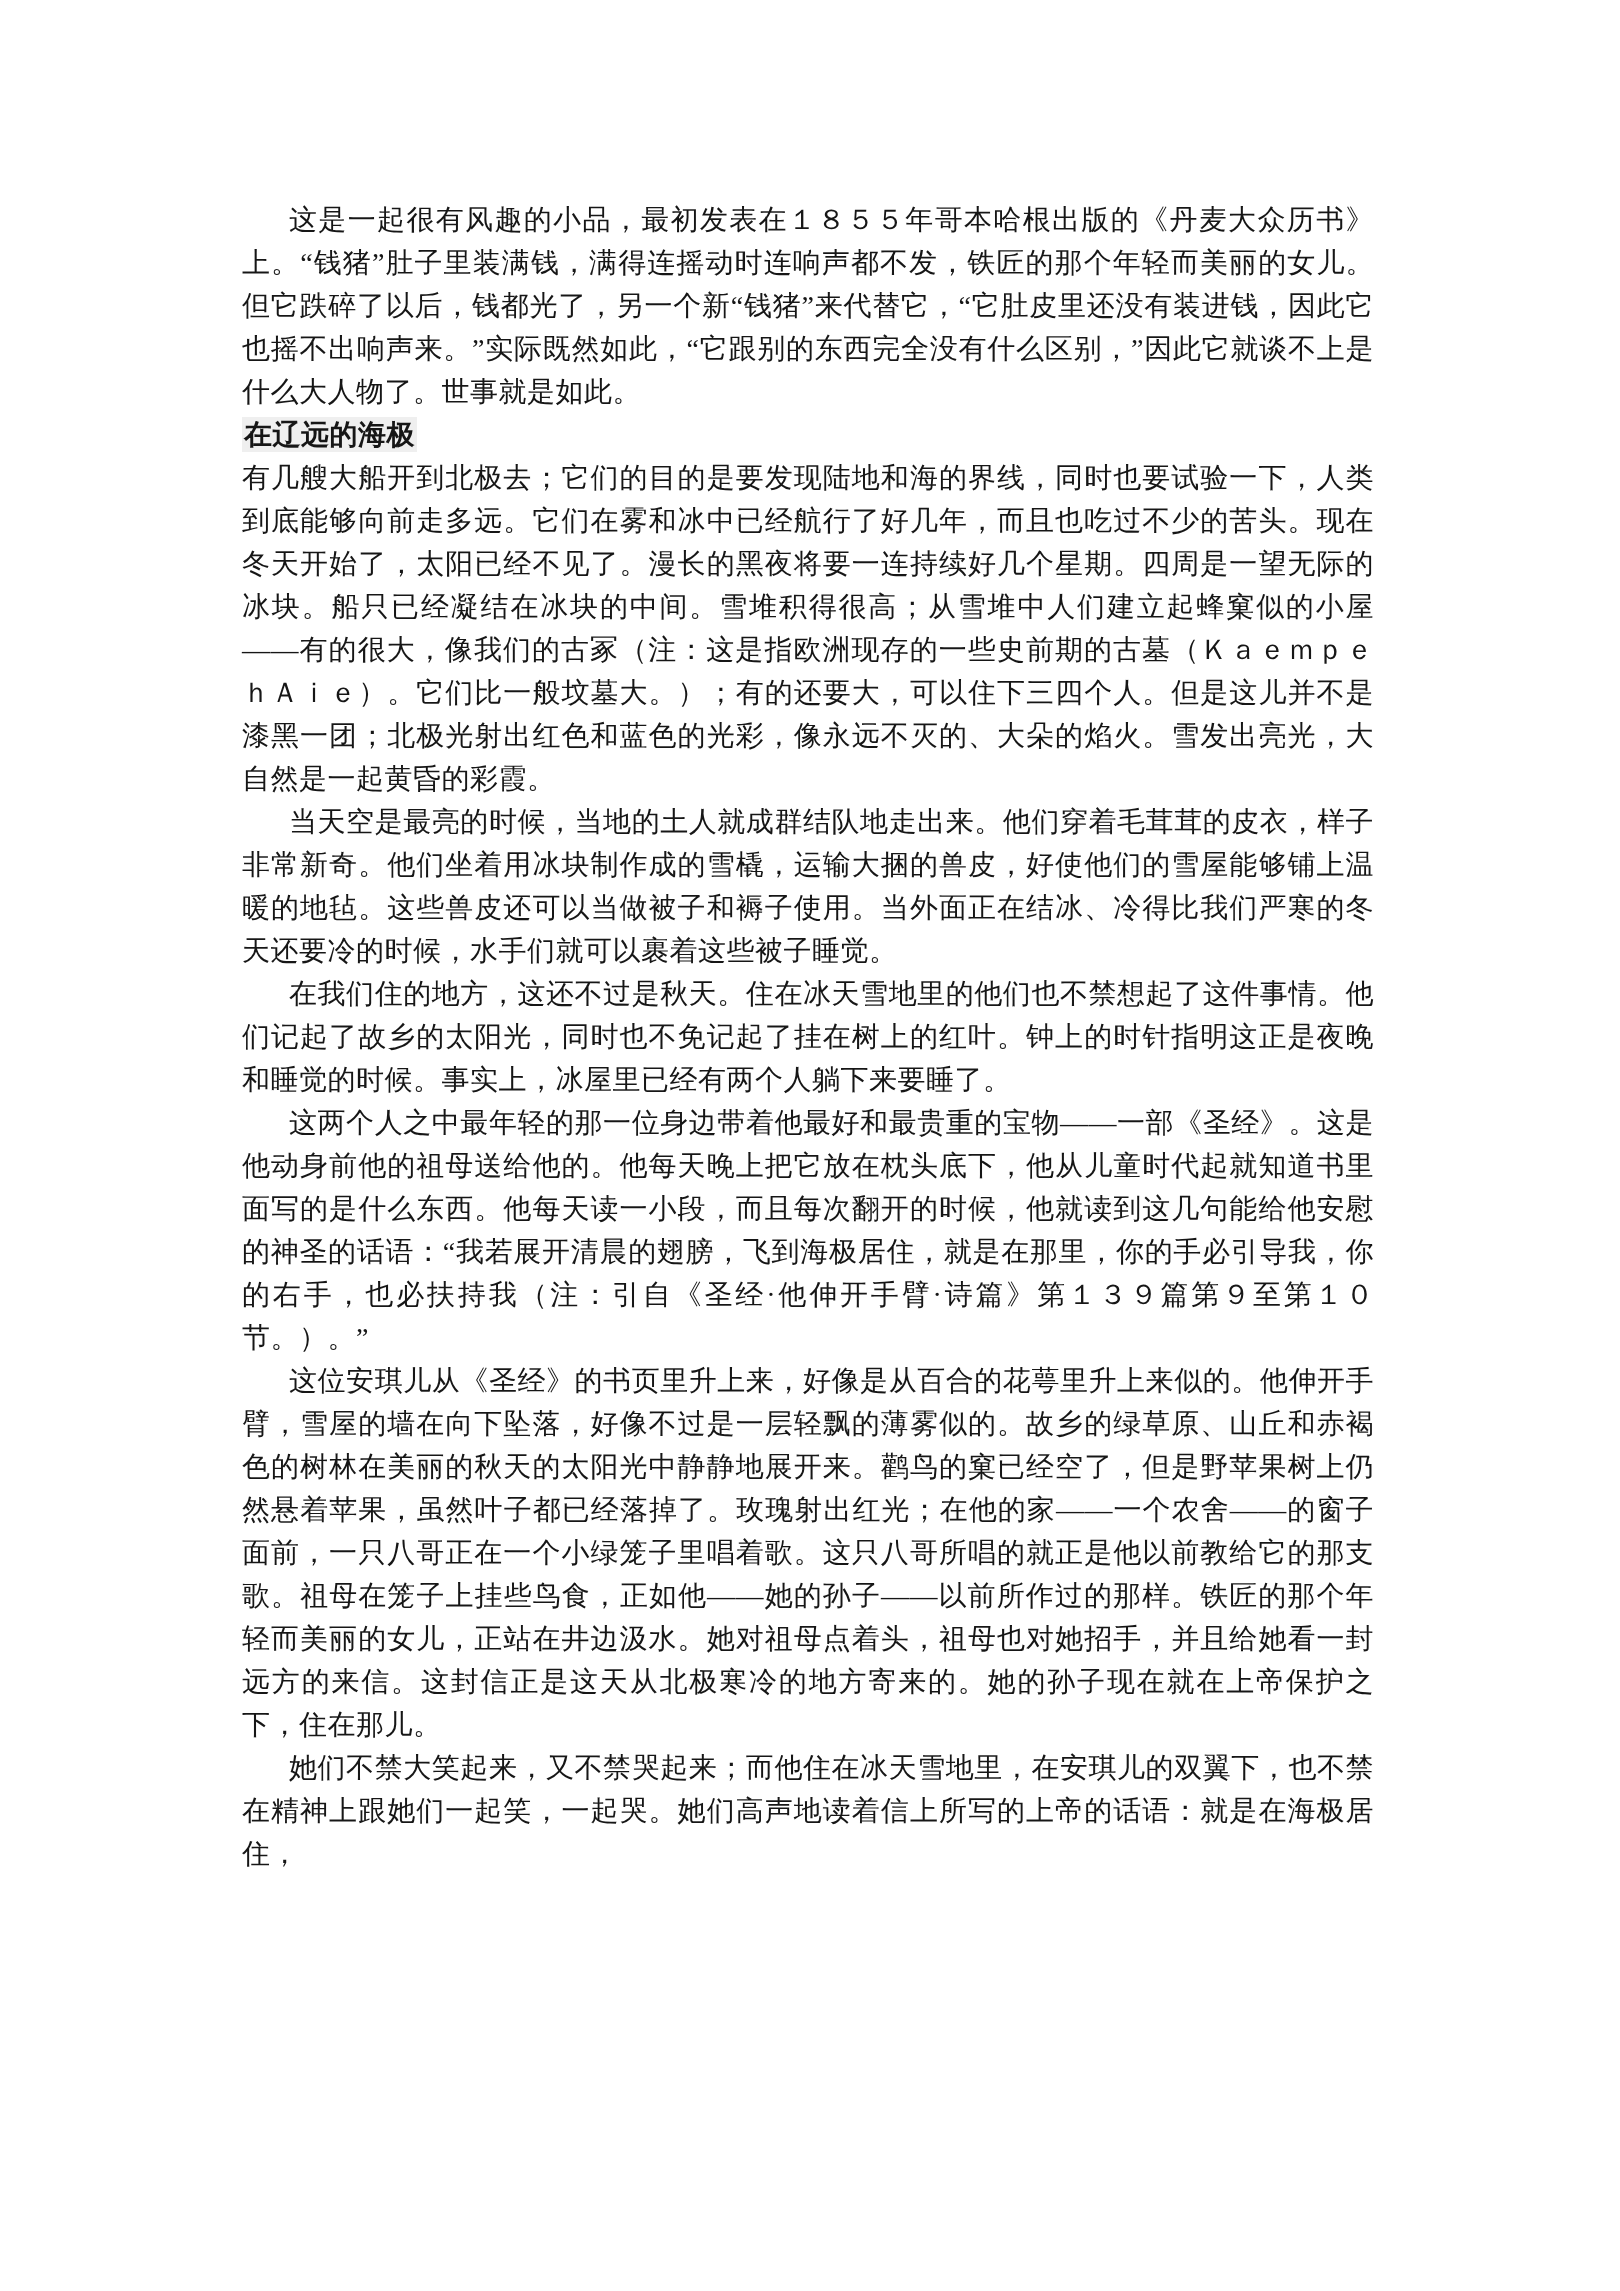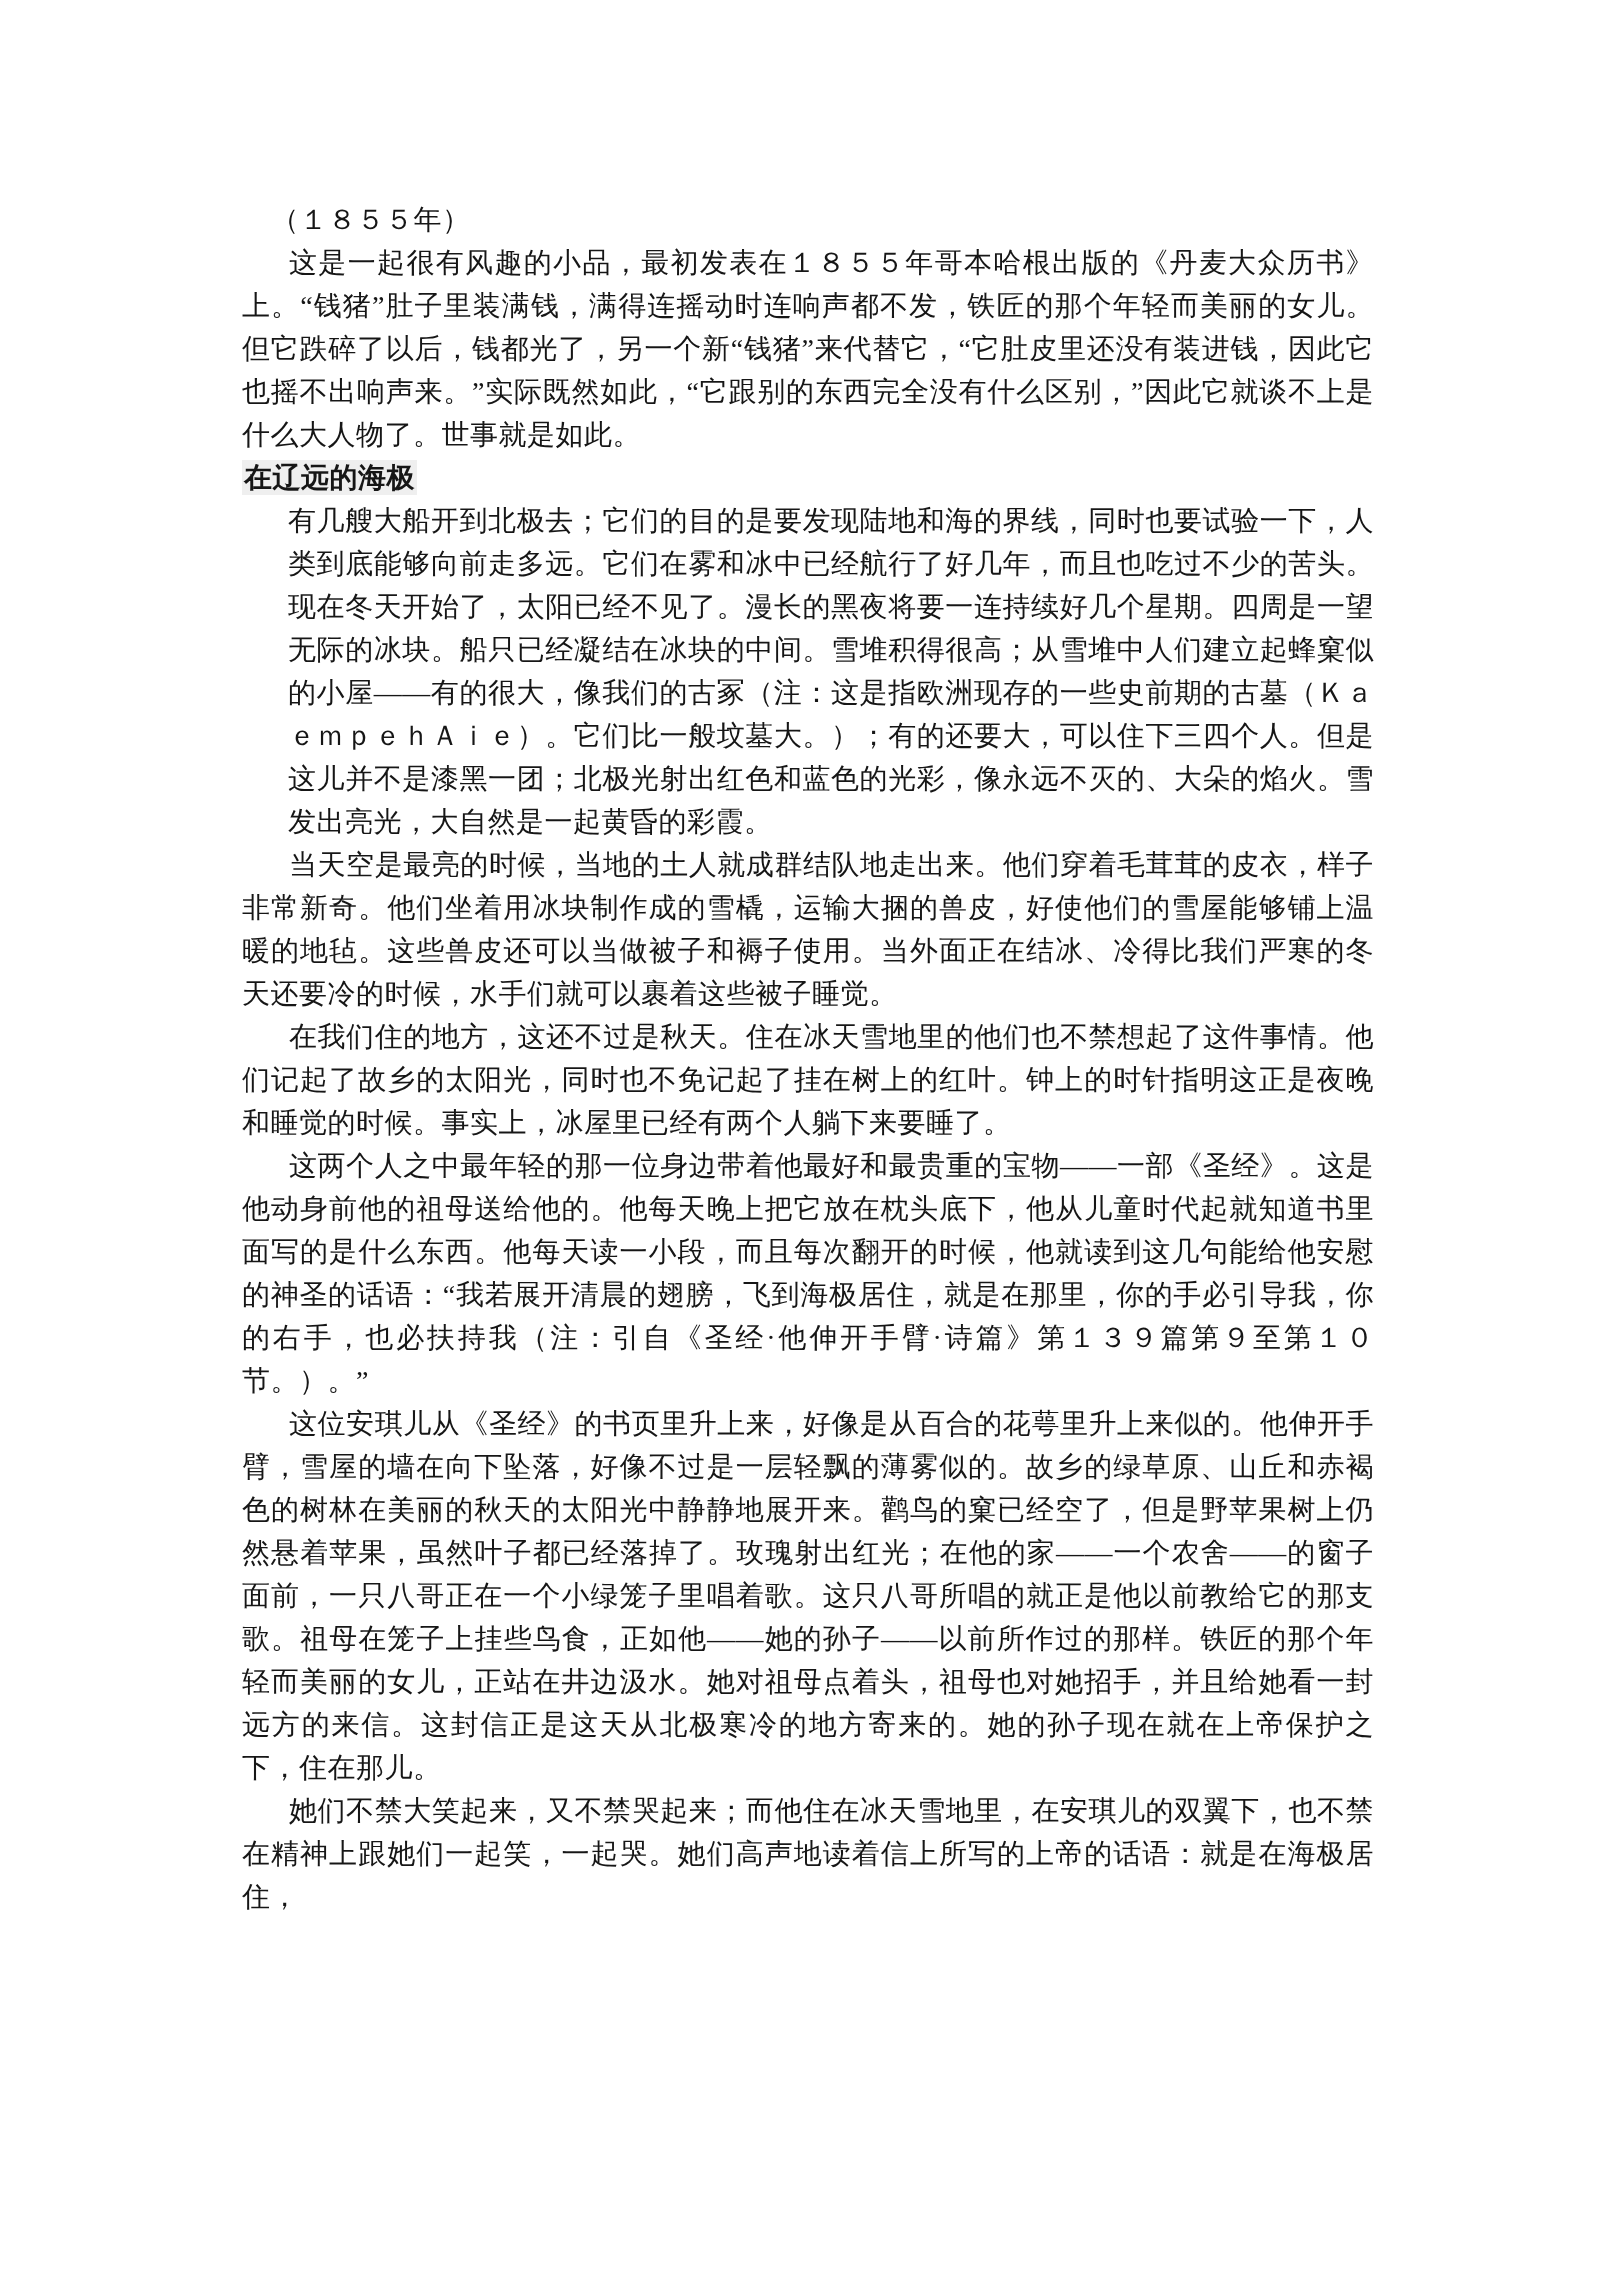--- a/index.html
+++ b/index.html
@@ -33,40 +33,38 @@
   }
   .date-line {
     text-indent: 29px;
     text-align: left;
   }
   .para {
     text-indent: 47px;
   }
   .para.noindent {
     text-indent: 0;
-    margin-left: 46px;
   }
   .heading {
     font-size: 28px;
     font-weight: bold;
     margin-left: 74px;
     text-align: left;
   }
   .heading .hl {
     background: #efefef;
     padding: 2px 2px;
   }
 </style>
 </head>
 <body>
 
 <div class="page">
   <div class="text-block">
 
-    <p class="date-line">（１８５５年）</p>
 
     <p class="para">这是一起很有风趣的小品，最初发表在１８５５年哥本哈根出版的《丹麦大众历书》上。“钱猪”肚子里装满钱，满得连摇动时连响声都不发，铁匠的那个年轻而美丽的女儿。但它跌碎了以后，钱都光了，另一个新“钱猪”来代替它，“它肚皮里还没有装进钱，因此它也摇不出响声来。”实际既然如此，“它跟别的东西完全没有什么区别，”因此它就谈不上是什么大人物了。世事就是如此。</p>
 
     <h2 class="heading"><span class="hl">在辽远的海极</span></h2>
 
     <p class="para noindent">有几艘大船开到北极去；它们的目的是要发现陆地和海的界线，同时也要试验一下，人类到底能够向前走多远。它们在雾和冰中已经航行了好几年，而且也吃过不少的苦头。现在冬天开始了，太阳已经不见了。漫长的黑夜将要一连持续好几个星期。四周是一望无际的冰块。船只已经凝结在冰块的中间。雪堆积得很高；从雪堆中人们建立起蜂窠似的小屋——有的很大，像我们的古冢（注：这是指欧洲现存的一些史前期的古墓（ＫａｅｍｐｅｈＡｉｅ）。它们比一般坟墓大。）；有的还要大，可以住下三四个人。但是这儿并不是漆黑一团；北极光射出红色和蓝色的光彩，像永远不灭的、大朵的焰火。雪发出亮光，大自然是一起黄昏的彩霞。</p>
 
     <p class="para">当天空是最亮的时候，当地的土人就成群结队地走出来。他们穿着毛茸茸的皮衣，样子非常新奇。他们坐着用冰块制作成的雪橇，运输大捆的兽皮，好使他们的雪屋能够铺上温暖的地毡。这些兽皮还可以当做被子和褥子使用。当外面正在结冰、冷得比我们严寒的冬天还要冷的时候，水手们就可以裹着这些被子睡觉。</p>
 
     <p class="para">在我们住的地方，这还不过是秋天。住在冰天雪地里的他们也不禁想起了这件事情。他们记起了故乡的太阳光，同时也不免记起了挂在树上的红叶。钟上的时针指明这正是夜晚和睡觉的时候。事实上，冰屋里已经有两个人躺下来要睡了。</p>

